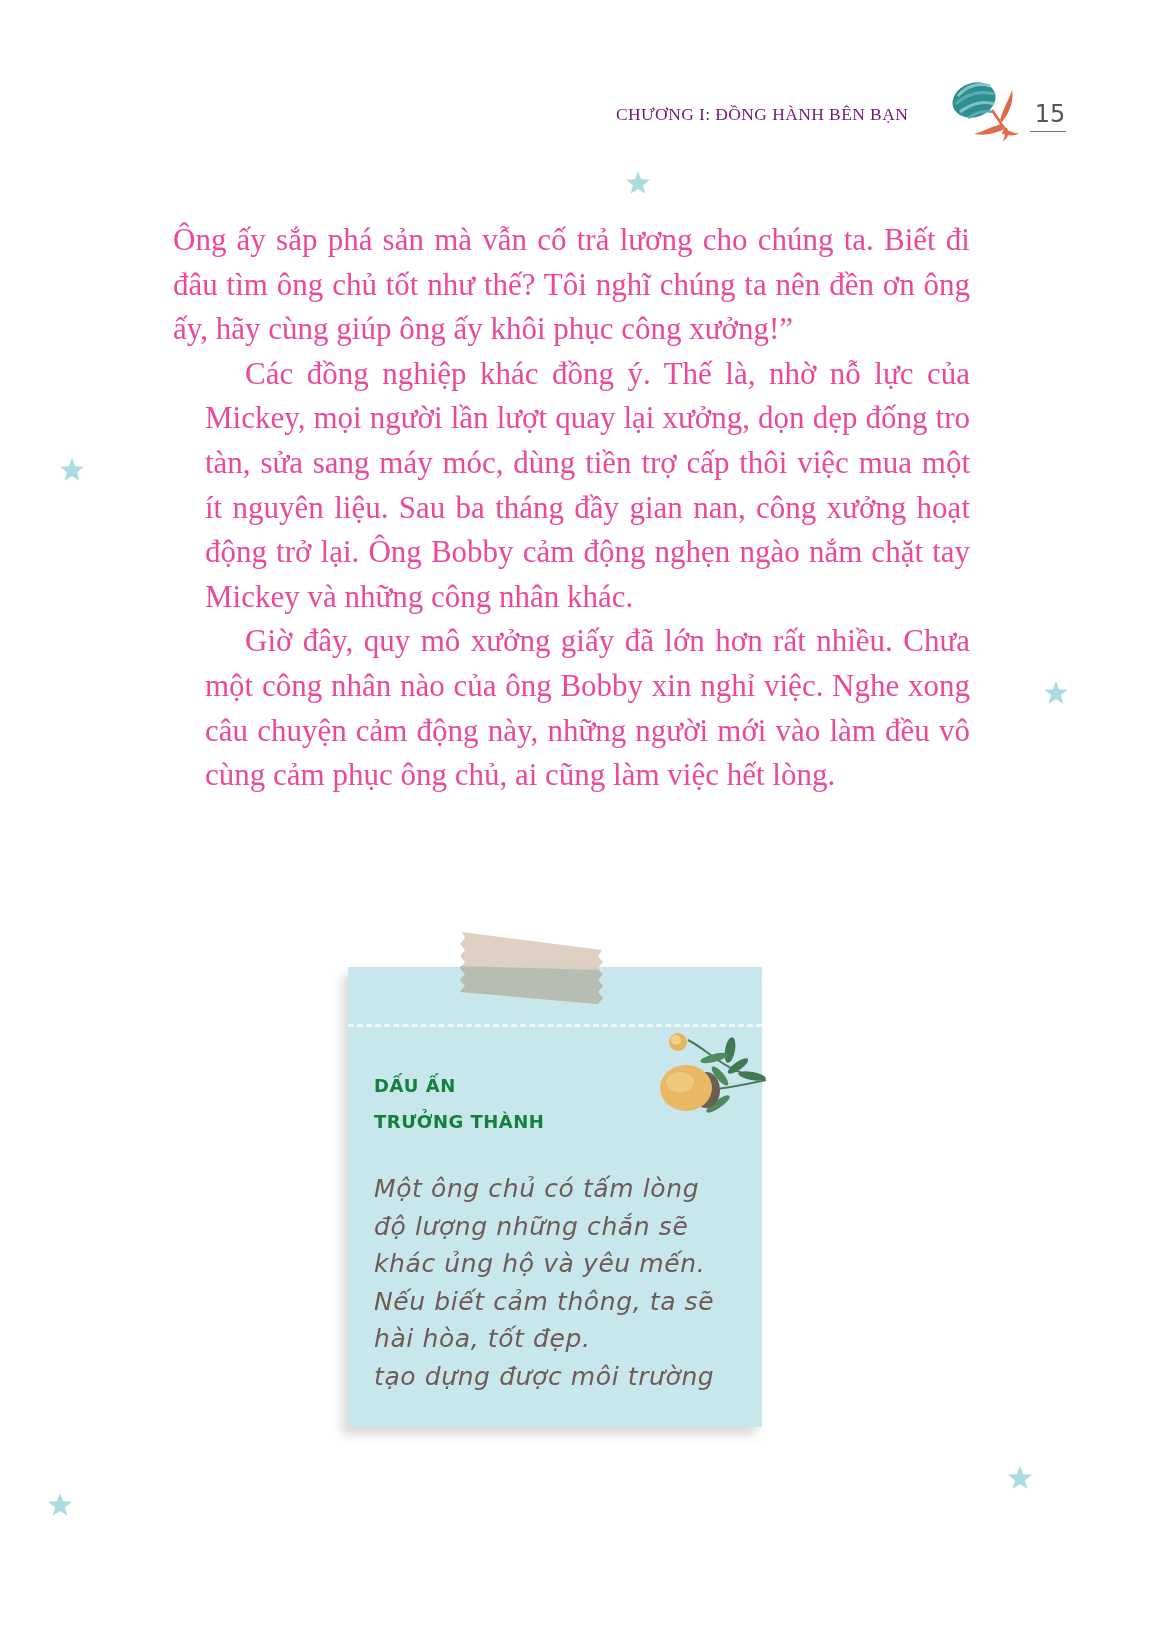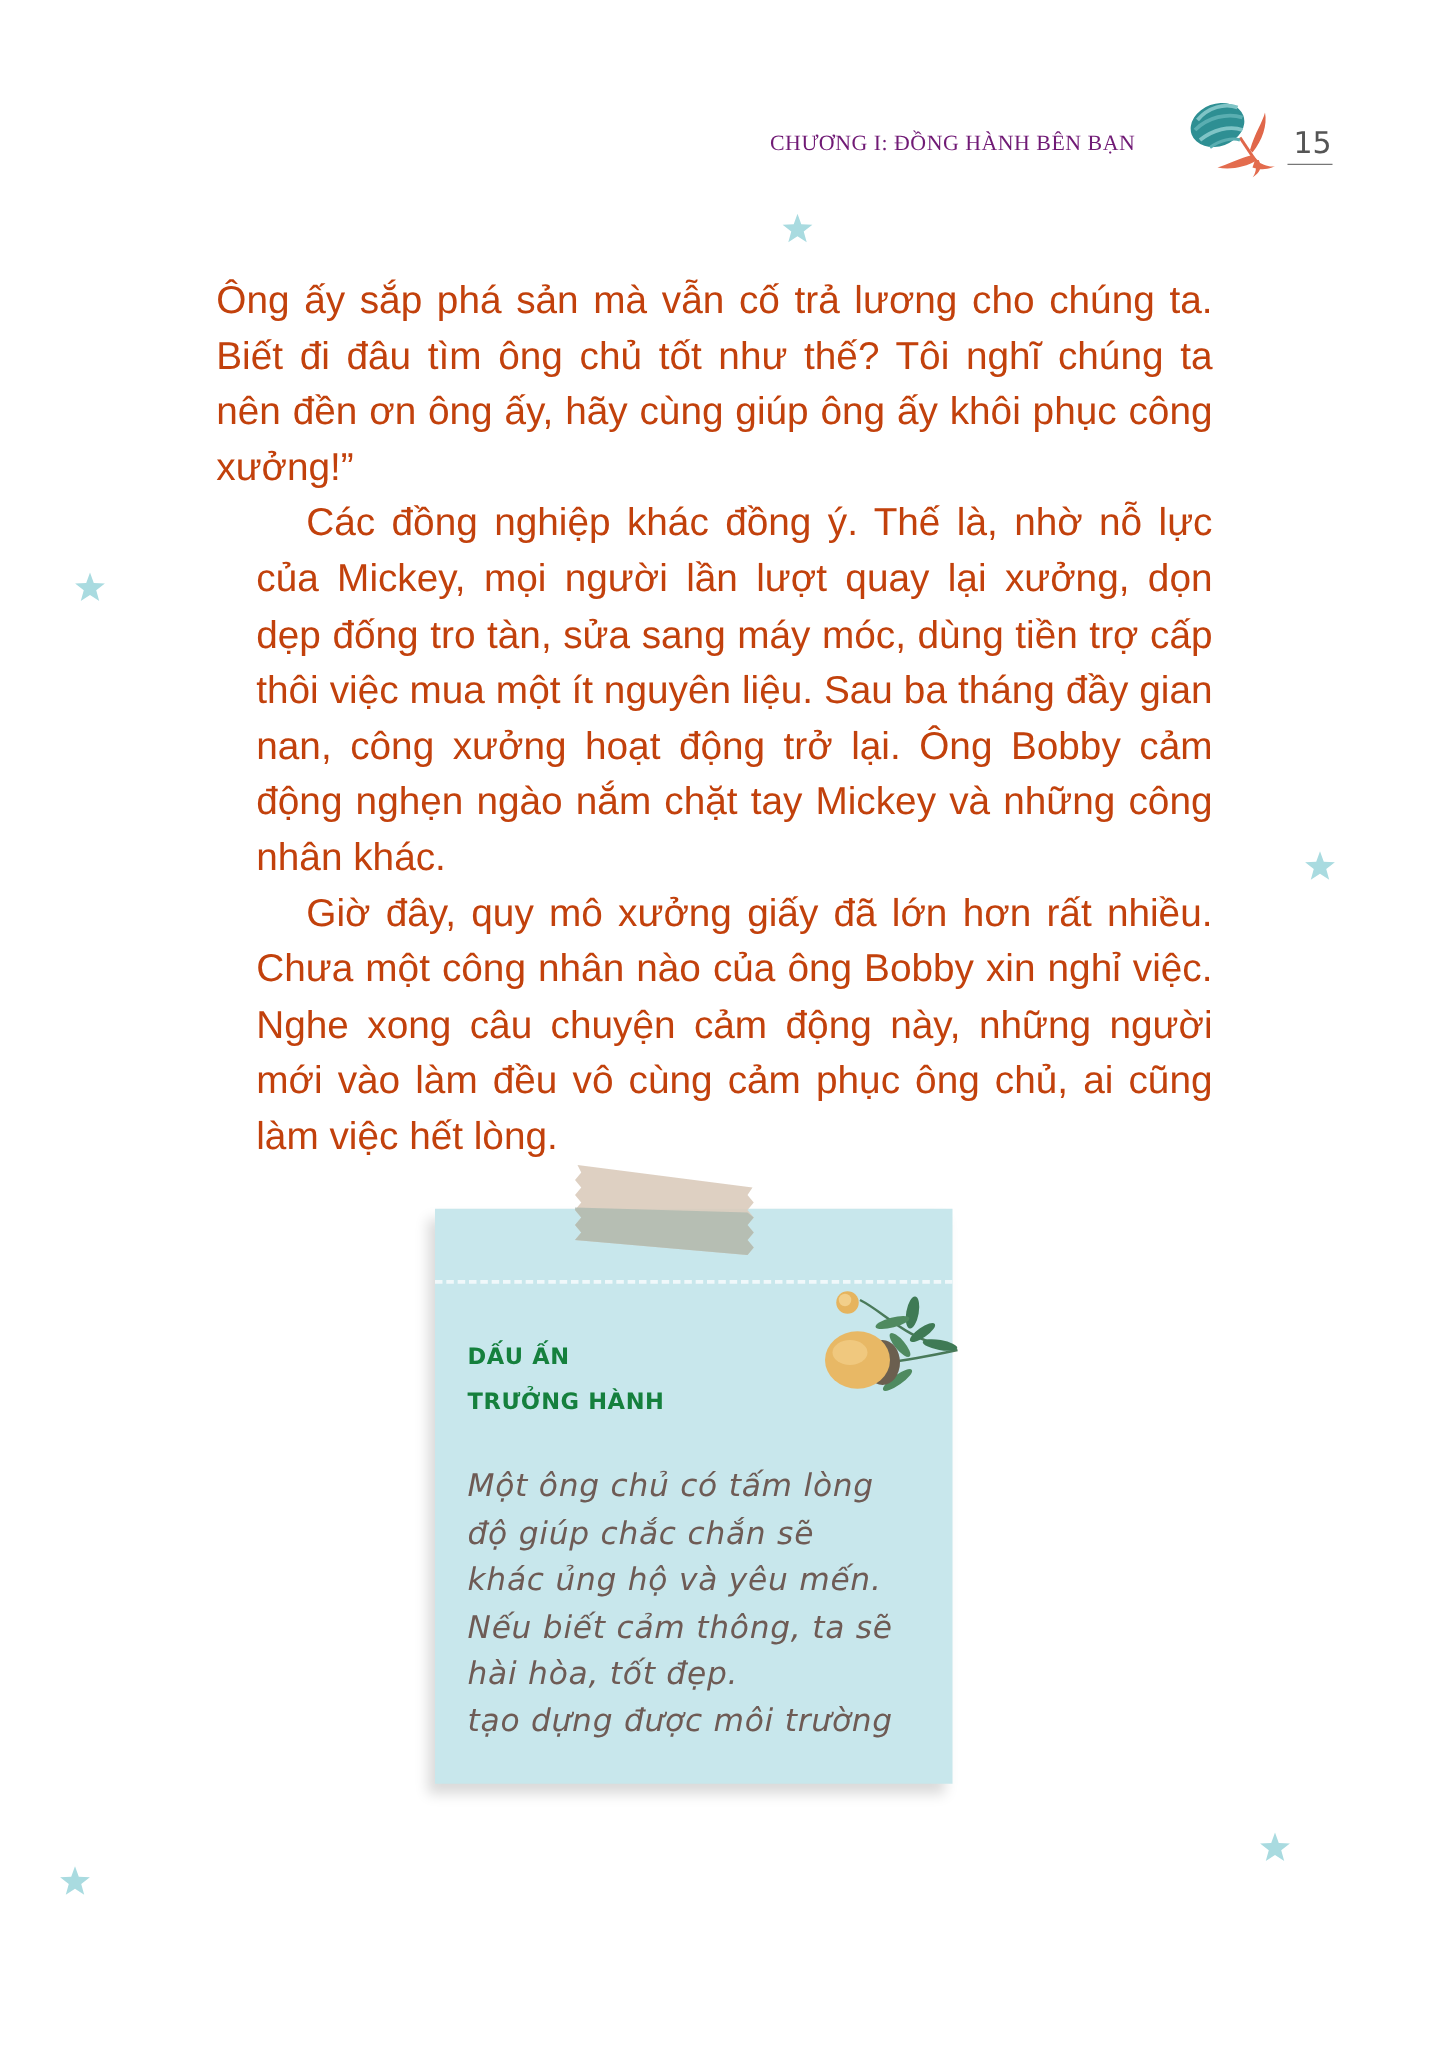--- a/index.html
+++ b/index.html
@@ -17,22 +17,22 @@
     position:absolute; left:1034px; top:100px; width:32px;
     font-family:"DejaVu Sans","Liberation Sans",sans-serif;
     font-size:24px; color:#555; text-align:center;
   }
   .page-number-rule { position:absolute; left:1030px; top:131px; width:36px; height:1px; background:#777; }
 
   .star { position:absolute; width:26px; height:26px; }
 
   .body-text {
     position:absolute; left:173px; top:218px; width:797px;
-    font-family:Liberation Sans, sans-serif;
-    font-size:31px; line-height:44.6px; color:#c2410c;
+    font-family:Liberation Serif, serif;
+    font-size:31px; line-height:44.6px; color:#ec4899;
     text-align:justify;
   }
   .body-text p { margin:0; text-indent:0; }
   .body-text p.indent { text-indent:40px;margin-left:32px; }
   .body-text p:first-child { text-indent:0; }
 
   .note-card {
     position:absolute; left:348px; top:967px; width:414px; height:460px;
     background:#c8e7ec;
     box-shadow:-6px 8px 10px rgba(0,0,0,0.15);
@@ -121,23 +121,23 @@
   <ellipse cx="70" cy="74" rx="14" ry="4" transform="rotate(-35 70 74)" fill="#4f8a60"></ellipse>
   <ellipse cx="58" cy="60" rx="14" ry="18" fill="#6b5f4f"></ellipse>
   <ellipse cx="38" cy="58" rx="26" ry="23" fill="#e8b865"></ellipse>
   <ellipse cx="32" cy="52" rx="14" ry="10" fill="#f1cc84" opacity="0.8"></ellipse>
   <circle cx="30" cy="12" r="9" fill="#e6b45e"></circle>
   <circle cx="28" cy="10" r="5" fill="#f2cf8a"></circle>
 </svg>
 
 <div class="note-heading">
   <div>DẤU ẤN</div>
-  <div>TRƯỞNG HÀNH</div>
+  <div>TRƯỞNG THÀNH</div>
 </div>
 
 <div class="note-body">
   <div>Một ông chủ có tấm lòng</div>
-  <div>độ giúp chắc chắn sẽ</div>
+  <div>độ lượng những chắn sẽ</div>
   <div>khác ủng hộ và yêu mến.</div>
   <div>Nếu biết cảm thông, ta sẽ</div>
   <div>hài hòa, tốt đẹp.</div>
   <div>tạo dựng được môi trường</div>
 </div>
 
 </body></html>

